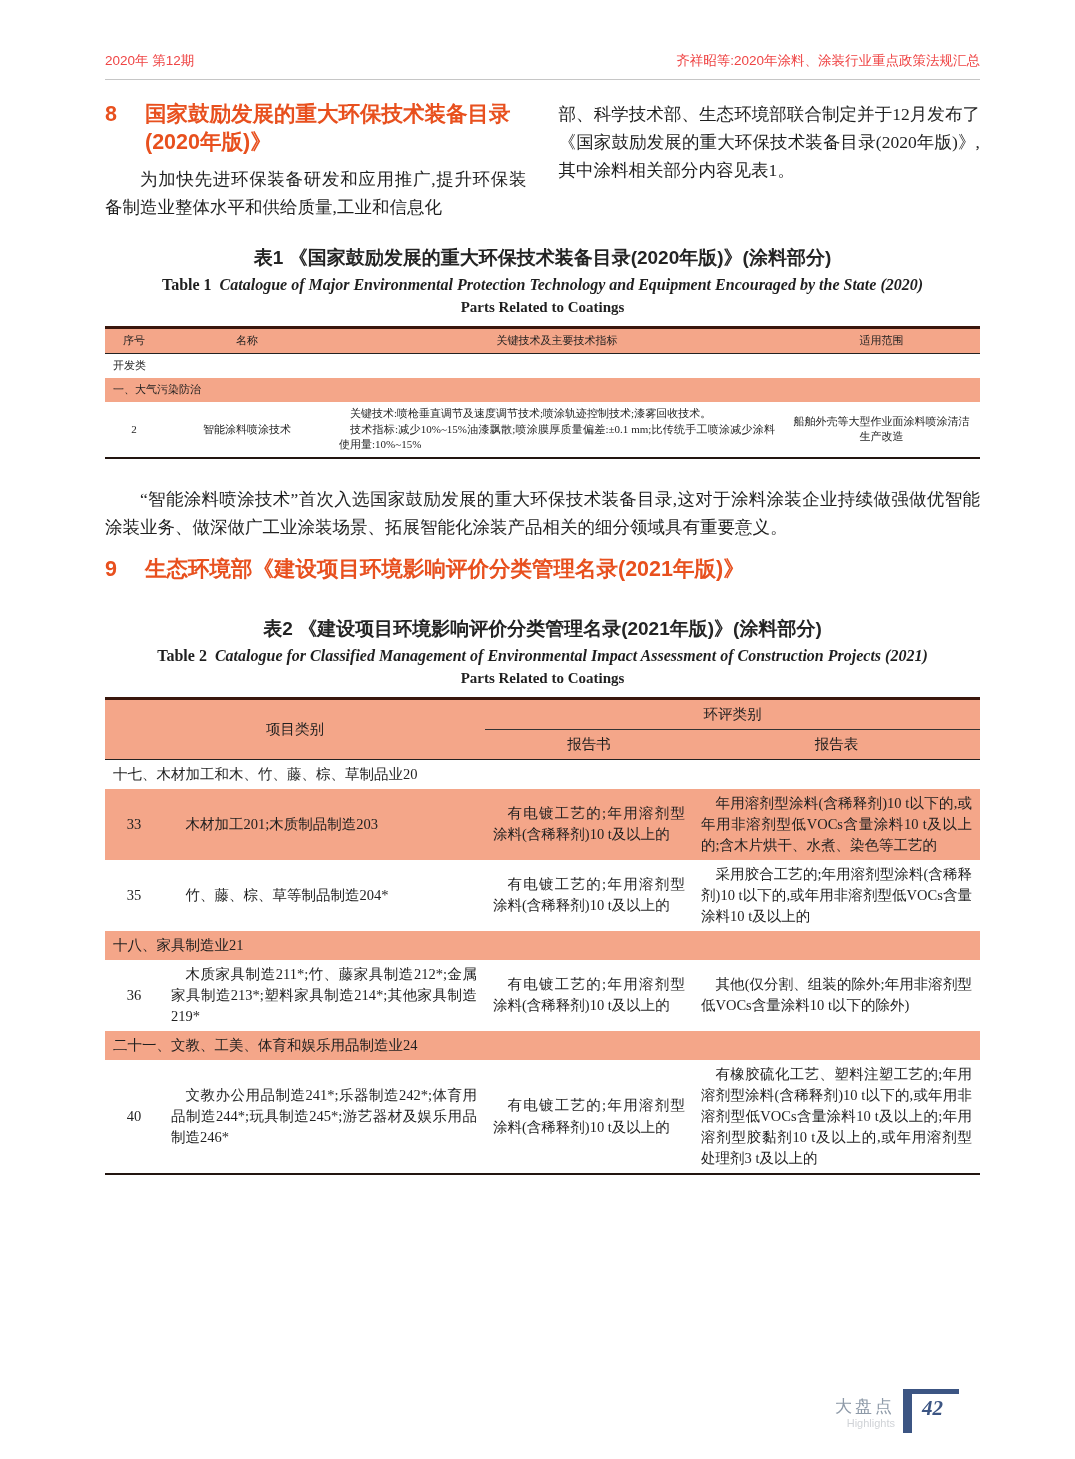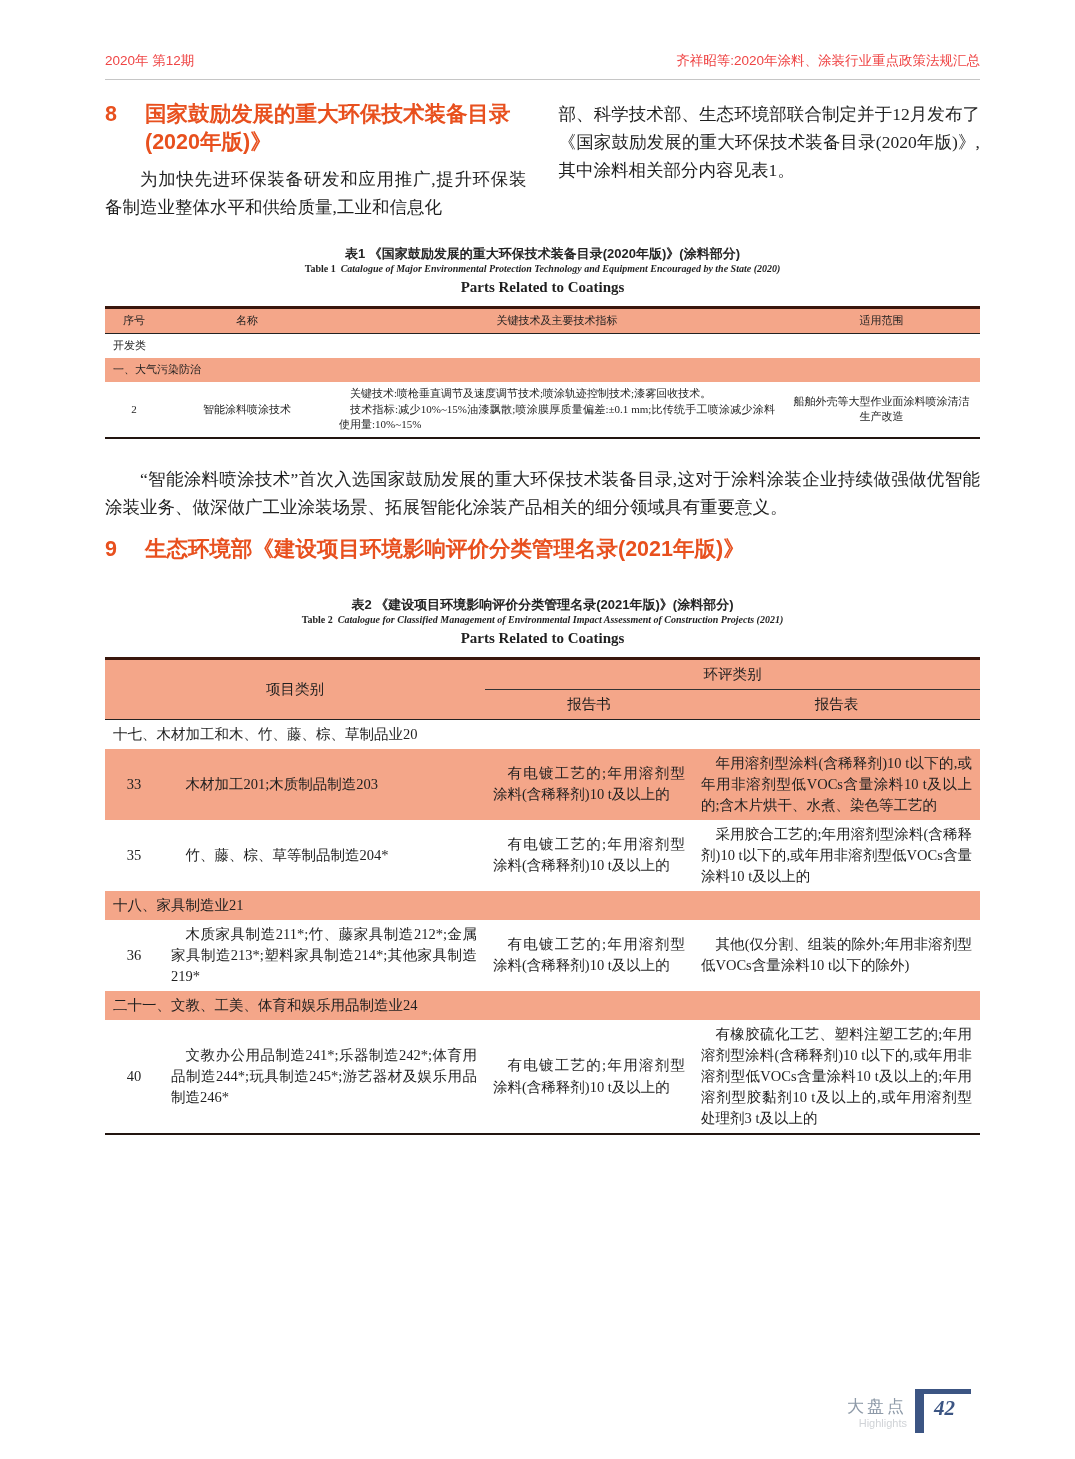--- a/index.html
+++ b/index.html
@@ -33,23 +33,23 @@
     font-weight:bold; color:#e8501e;
     font-size:21.5px; line-height:1.32;
     margin:0 0 8px 0; text-align:left;
   }
   .sec-num { width:40px; flex:none; }
   .heading-gap { margin-top:14px; }
 
   .tbl-caption { text-align:center; margin-top:24px; }
   .cap-zh {
     font-family:"Liberation Sans","DejaVu Sans",sans-serif;
-    font-weight:bold; font-size:13px; color:#242424;
-  }
-  .cap-en { font-size:10px; font-weight:bold;text-align:center; }
+    font-weight:bold; font-size:19px; color:#242424;
+  }
+  .cap-en { font-size:16px; margin-top:5px; font-weight:bold;text-align:center; }
   .cap-en .en-italic { font-style:italic; }
   .cap-en3 { font-size:15px; margin-top:5px; font-weight:bold; }
 
   table.data {
     width:100%; border-collapse:collapse;
     font-size:11px; line-height:1.45;
     margin-top:10px;
     border-top:3px solid #3a170d;
     border-bottom:2.5px solid #221510;
   }
@@ -58,21 +58,21 @@
   tr.hdr > th { border-bottom:1.5px solid #222; }
   .t-center { text-align:center; }
   .cell-p { margin:0; text-indent:1em; text-align:justify; }
   .group-cell { text-align:left; padding-left:6px; }
 
   table.data2 { font-size:14.5px; }
   th.eia-span { border-bottom:1px solid #333 !important; }
   tr.hdr2 > th { border-bottom:1.5px solid #222;margin-top:9px; }
 
   .page-footer {
-    position:absolute; right:104px; bottom:26px;
+    position:absolute; right:116px; bottom:26px;
     display:flex; align-items:flex-end; gap:8px;
     font-family:"Liberation Sans","DejaVu Sans",sans-serif;
   }
   .brand { text-align:right; line-height:1.1; padding-bottom:4px; }
   .brand-zh { color:#8e9aa8; font-size:17px; letter-spacing:3px; }
   .brand-en { color:#d0d3d7; font-size:11px; }
   .pagenum-box {
     border-left:9px solid #3c5583; border-top:5px solid #3c5583;
     padding:2px 16px 12px 10px;
   }

